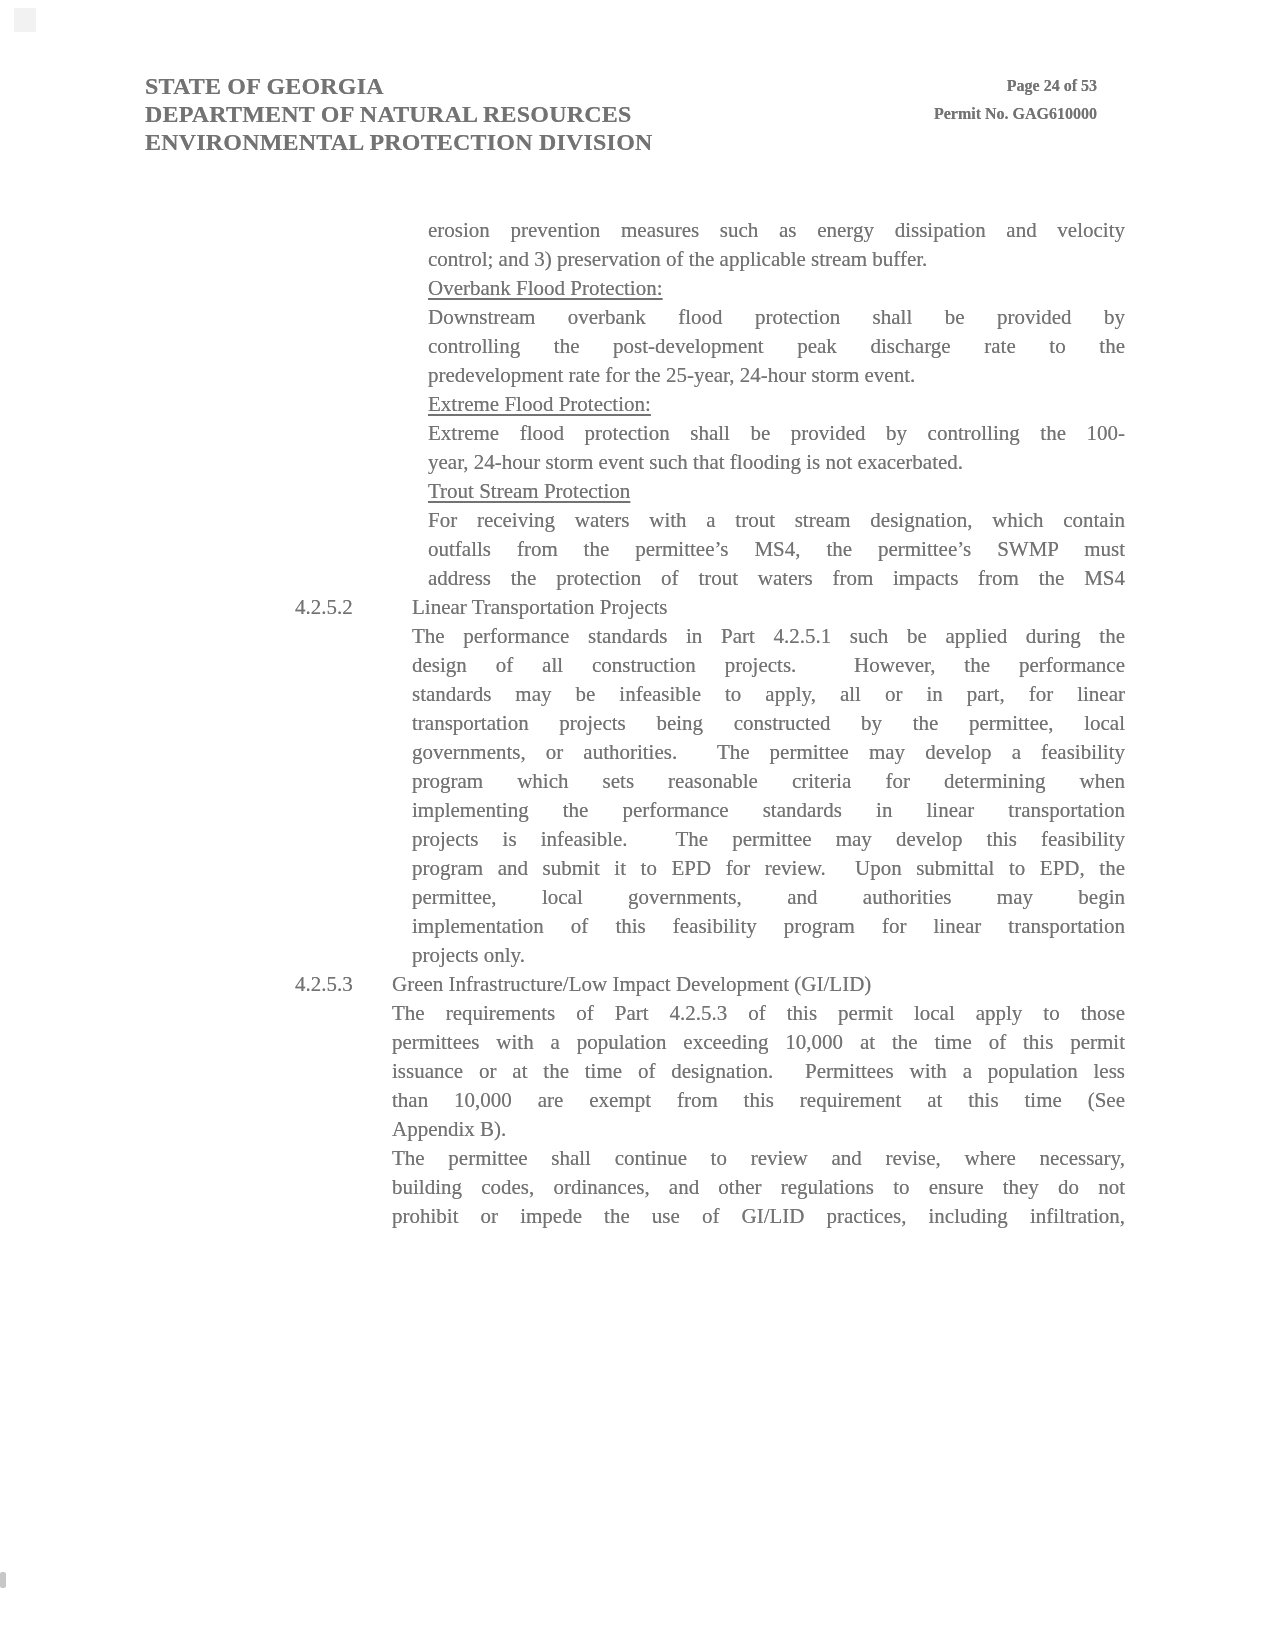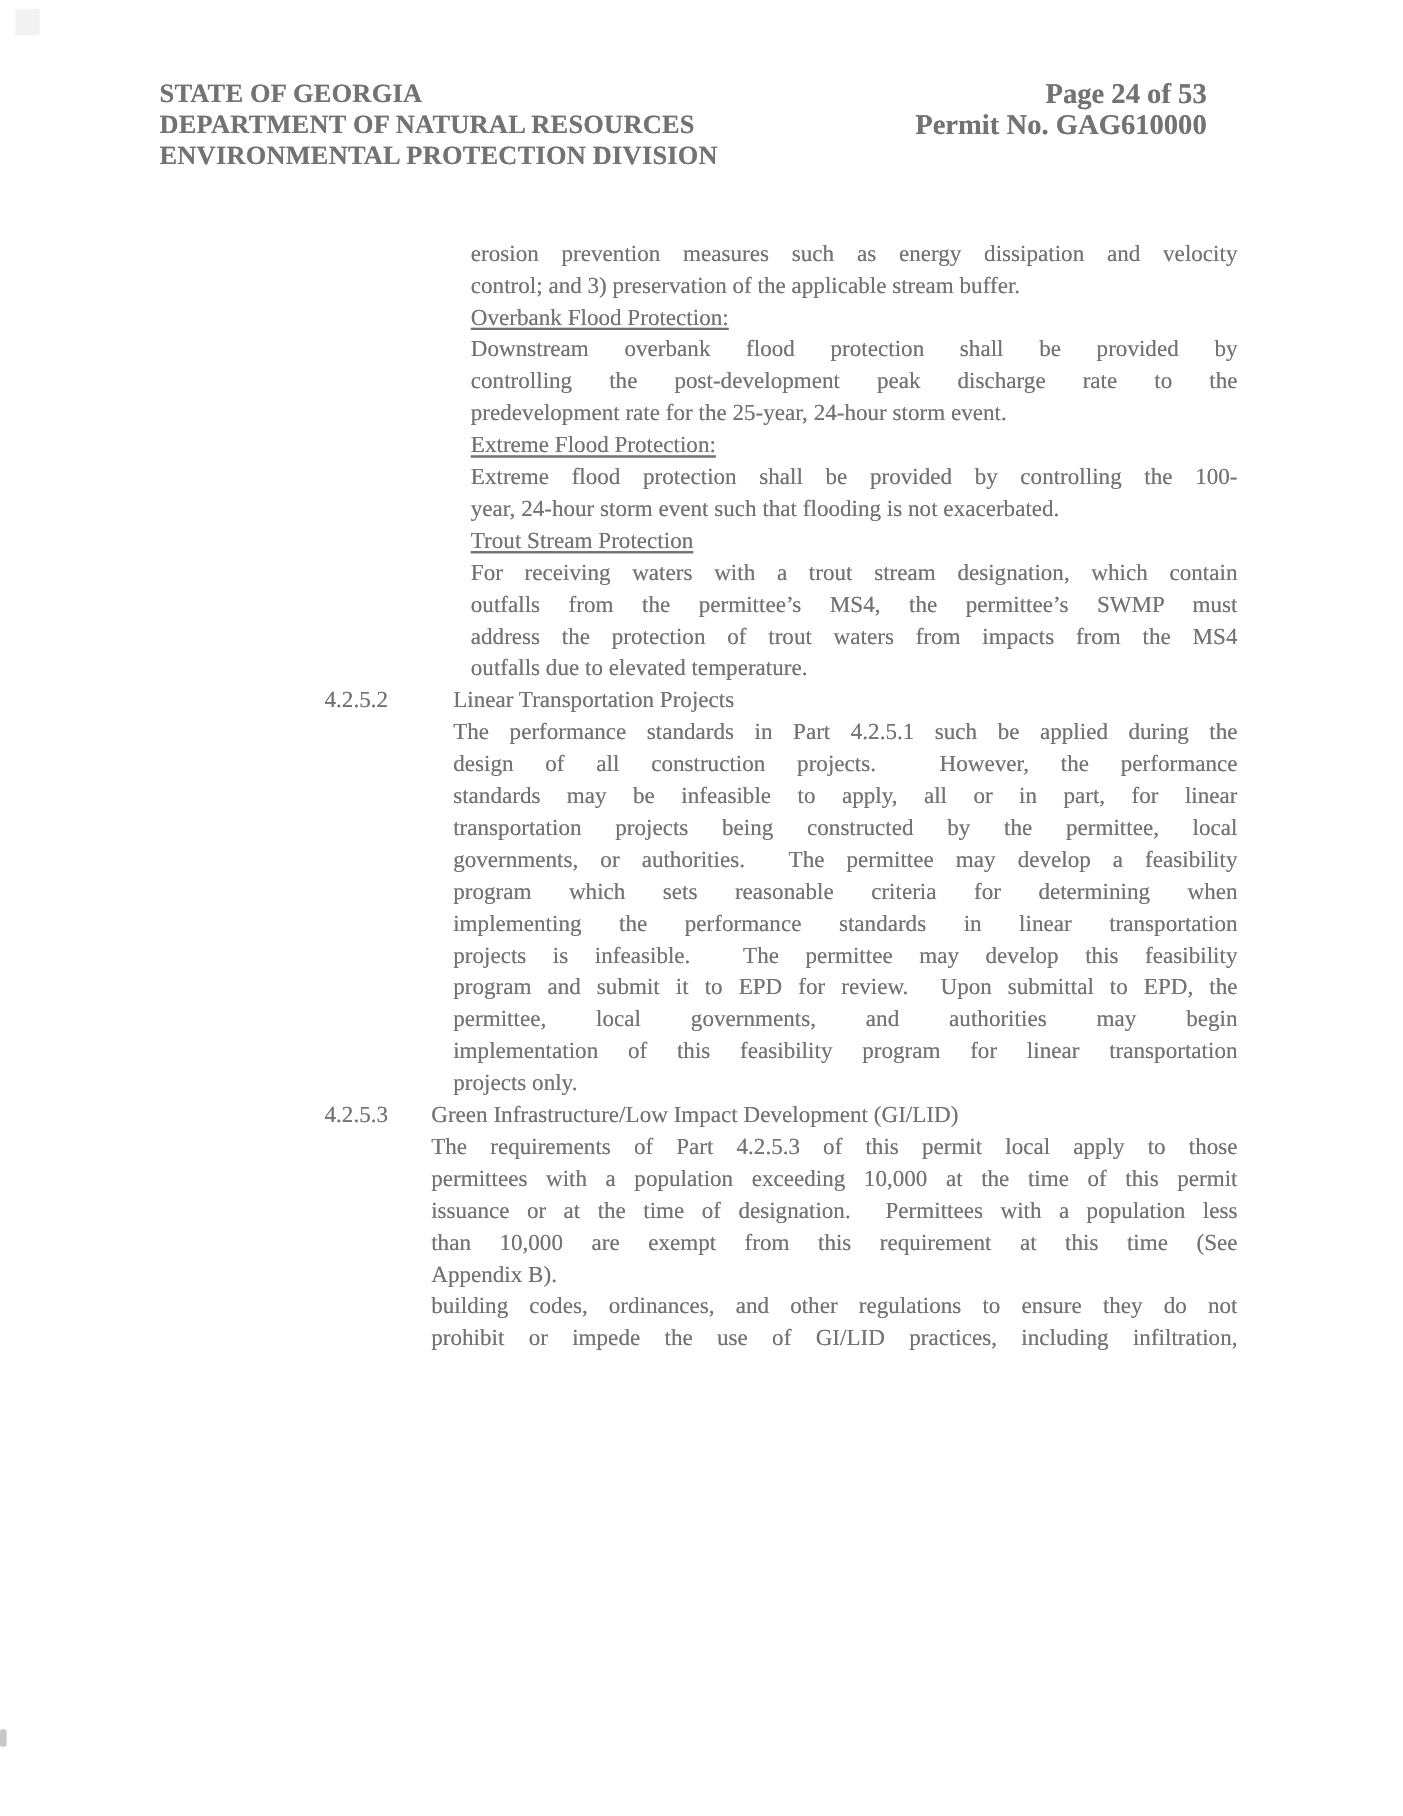--- a/index.html
+++ b/index.html
@@ -24,21 +24,21 @@
     font-size: 24px;
     line-height: 28px;
     letter-spacing: 0.2px;
     white-space: nowrap;
   }
   .header-right {
     position: absolute;
     right: 222px;
     top: 72px;
     font-weight: bold;
-    font-size: 26px;
+    font-size: 16px;
     line-height: 28px;
     text-align: right;
     white-space: nowrap;
   }
 
   
   .doc-body {
     position: absolute;
     top: 216px;
     left: 0;
@@ -118,21 +118,20 @@
       <div class="block indent-a"><span class="heading-text">Extreme Flood Protection:</span></div>
       <div class="block indent-a tight">
         <div class="line">Extreme flood protection shall be provided by controlling the 100-</div>
         <div class="line no-just">year, 24-hour storm event such that flooding is not exacerbated.</div>
       </div>
       <div class="block indent-a"><span class="heading-text">Trout Stream Protection</span></div>
       <div class="block indent-a tight">
         <div class="line">For receiving waters with a trout stream designation, which contain</div>
         <div class="line">outfalls from the permittee’s MS4, the permittee’s SWMP must</div>
         <div class="line">address the protection of trout waters from impacts from the MS4</div>
-        <div class="line no-just">outfalls due to elevated temperature.</div>
       </div>
       <div class="block indent-b section-row"><span class="sec-num">4.2.5.2</span><span>Linear Transportation Projects</span></div>
       <div class="block indent-b">
         <div class="line">The performance standards in Part 4.2.5.1 such be applied during the</div>
         <div class="line">design of all construction projects.  However, the performance</div>
         <div class="line">standards may be infeasible to apply, all or in part, for linear</div>
         <div class="line">transportation projects being constructed by the permittee, local</div>
         <div class="line">governments, or authorities.  The permittee may develop a feasibility</div>
         <div class="line">program which sets reasonable criteria for determining when</div>
         <div class="line">implementing the performance standards in linear transportation</div>
@@ -144,18 +143,19 @@
       </div>
       <div class="block indent-c section-row"><span class="sec-num">4.2.5.3</span><span>Green Infrastructure/Low Impact Development (GI/LID)</span></div>
       <div class="block indent-c">
         <div class="line">The requirements of Part 4.2.5.3 of this permit local apply to those</div>
         <div class="line">permittees with a population exceeding 10,000 at the time of this permit</div>
         <div class="line">issuance or at the time of designation.  Permittees with a population less</div>
         <div class="line">than 10,000 are exempt from this requirement at this time (See</div>
         <div class="line no-just">Appendix B).</div>
       </div>
       <div class="block indent-c">
+        <div class="line">The permittee shall continue to review and revise, where necessary,</div>
         <div class="line">building codes, ordinances, and other regulations to ensure they do not</div>
         <div class="line">prohibit or impede the use of GI/LID practices, including infiltration,</div>
       </div>
     </div>
 
 </div>
 
 </body></html>

